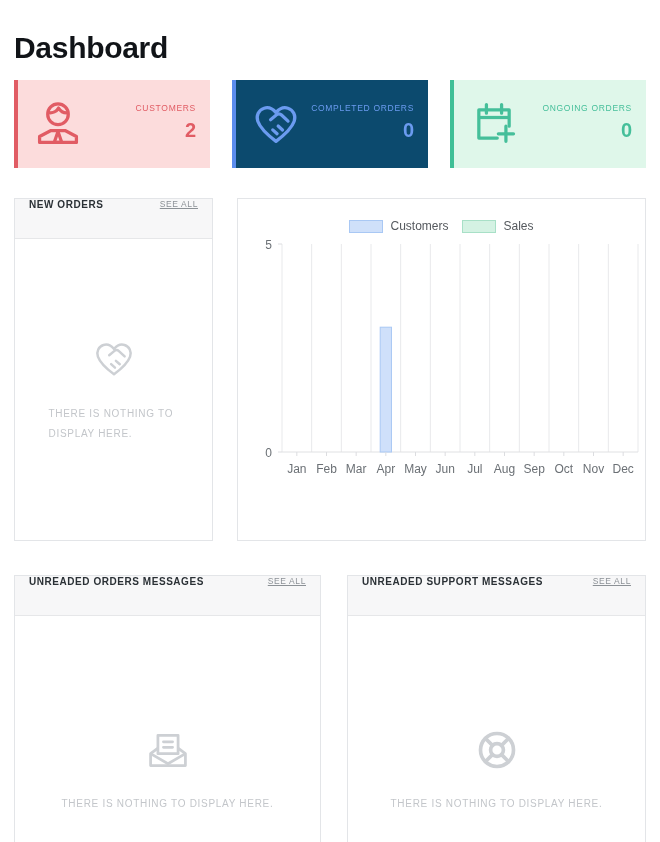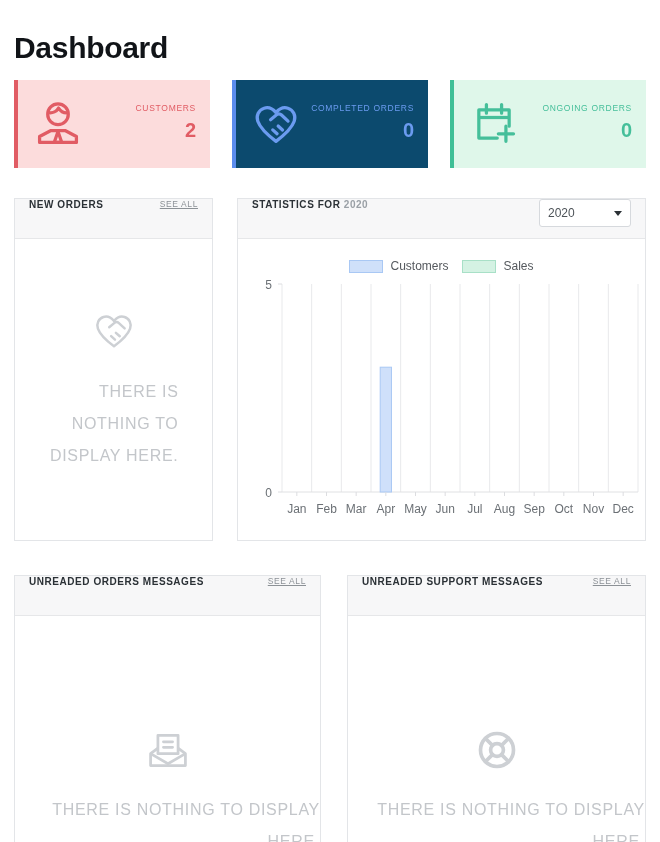--- a/index.html
+++ b/index.html
@@ -72,22 +72,22 @@
   .panel-body { position: relative; }
 
   
   .empty {
     display: flex; flex-direction: column;
     align-items: center; justify-content: center;
     height: 100%; color: #c3c6ca;
   }
   .empty-icon { margin-bottom: 18px; }
   .empty-text {
-    font-size: 16px; letter-spacing: 0.7px; text-transform: uppercase;
-    color: #c3c6ca; text-align: right; line-height: 2.0;
+    font-size: 10px; letter-spacing: 0.7px; text-transform: uppercase;
+    color: #c3c6ca; text-align: left; line-height: 2.0;
   }
   .empty-text.narrow { max-width: 130px; }
 
   
   .year-select {
     margin-left: auto; position: relative;
     width: 92px; height: 28px;
     background: #ffffff; border: 1px solid #d6d9dd; border-radius: 3px;
     display: flex; align-items: center; padding: 0 8px;
     cursor: pointer;
@@ -180,27 +180,20 @@
             <path d="M19 20l5.5-4.5c1.4-1.1 3.3-1 4.6 0.2l6 5.6" stroke-width="2.6" stroke-linecap="round" stroke-linejoin="round"></path>
             <path d="M25 33l-4-3.6M30 29.5l-4-3.6" stroke-width="2.6" stroke-linecap="round"></path>
           </svg>
         </span>
         <span class="empty-text narrow">THERE IS NOTHING TO DISPLAY HERE.</span>
       </div>
     </div>
   </div>
 
   <div class="panel" style="left:237px; top:198px; width:409px; height:343px;">
-    <div class="panel-head">
-      <span class="panel-title"><span>STATISTICS FOR</span> <span class="muted">2020</span></span>
-      <div class="year-select">
-        <span class="val">2020</span>
-        <span class="caret"></span>
-      </div>
-    </div>
     <div class="panel-body" style="height:302px;">
       <div class="chart-wrap">
         <div class="chart-legend" id="chart-legend">
             <div class="legend-item">
               <span class="legend-swatch" style="background: rgb(207, 224, 250); border-color: rgb(169, 200, 244);"></span>
               <span class="legend-label">Customers</span>
             </div>
             <div class="legend-item">
               <span class="legend-swatch" style="background: rgb(212, 242, 227); border-color: rgb(168, 224, 199);"></span>
               <span class="legend-label">Sales</span>

